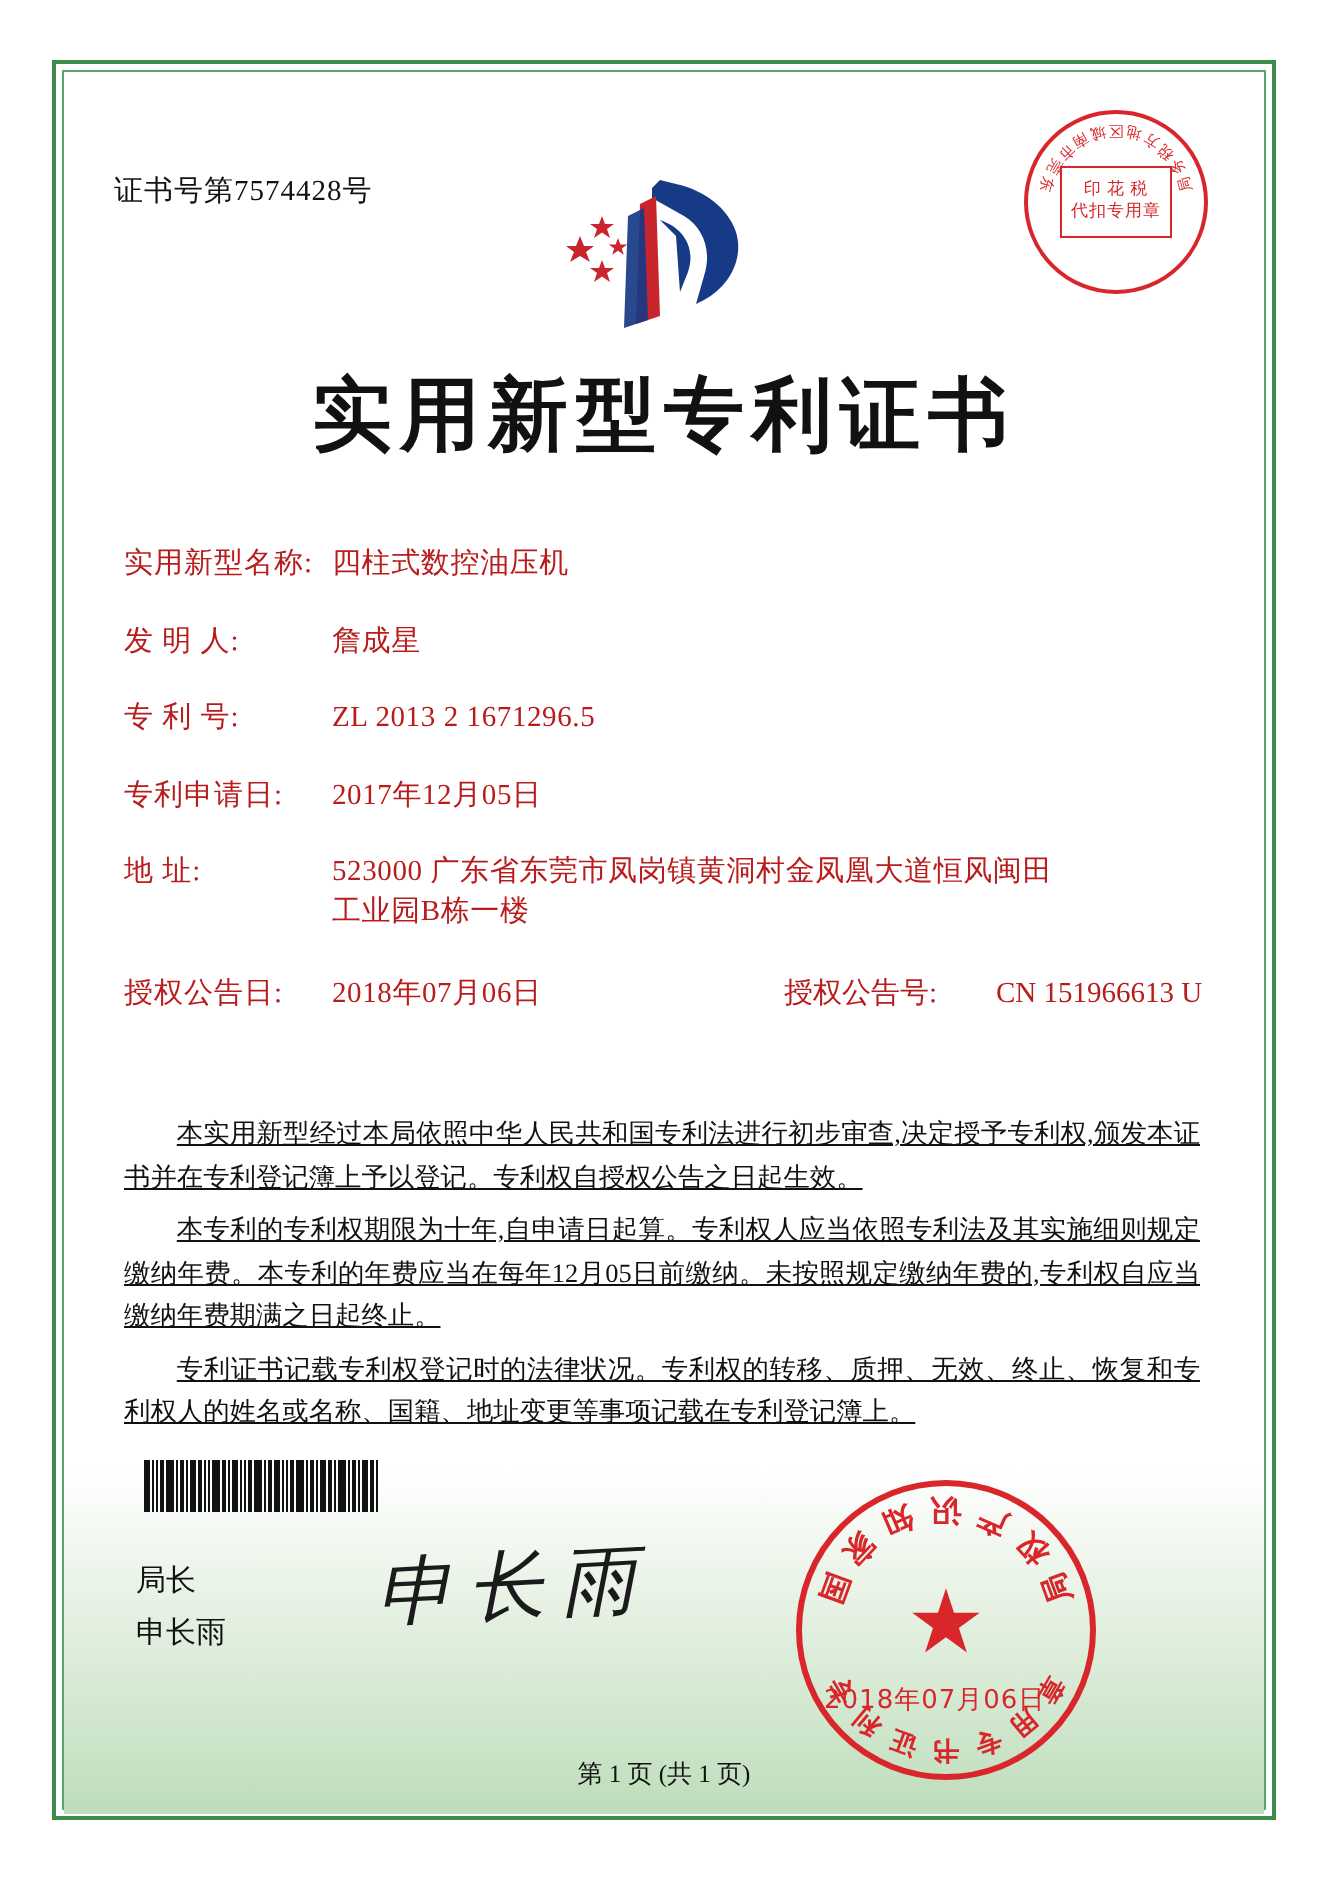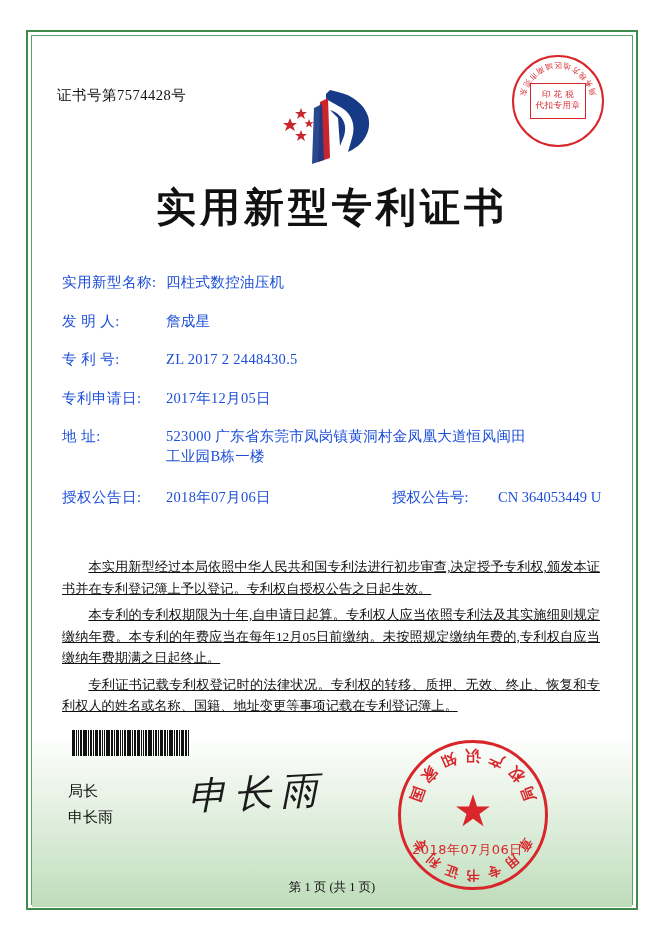--- a/index.html
+++ b/index.html
@@ -135,21 +135,21 @@
   .fields {
     position: absolute;
     left: 62px;
     top: 272px;
     width: 540px;
   }
   .field-row {
     position: relative;
     margin-bottom: 18.5px;
     font-size: 14.5px;
-    color: #1d4ed8;
+    color: #b91c1c;
     line-height: 20px;
     min-height: 20px;
   }
   .field-label {
     position: absolute;
     left: 0;
     top: 0;
     width: 96px;
     letter-spacing: 0.5px;
   }
@@ -344,36 +344,36 @@
       <div class="field-row">
         <span class="field-label">实用新型名称:</span>
         <span class="field-value">四柱式数控油压机</span>
       </div>
       <div class="field-row">
         <span class="field-label">发 明 人:</span>
         <span class="field-value">詹成星</span>
       </div>
       <div class="field-row">
         <span class="field-label">专 利 号:</span>
-        <span class="field-value">ZL 2017 2 2448430.5</span>
+        <span class="field-value">ZL 2013 2 1671296.5</span>
       </div>
       <div class="field-row">
         <span class="field-label">专利申请日:</span>
         <span class="field-value">2017年12月05日</span>
       </div>
       <div class="field-row two-line">
         <span class="field-label">地 址:</span>
         <span class="field-value">523000 广东省东莞市凤岗镇黄洞村金凤凰大道恒风闽田</span>
         <span class="field-value2">工业园B栋一楼</span>
       </div>
       <div class="field-row">
         <span class="field-label">授权公告日:</span>
         <span class="field-value">2018年07月06日</span>
         <span class="field-right-label">授权公告号:</span>
-        <span class="field-right-value">CN 364053449 U</span>
+        <span class="field-right-value">CN 151966613 U</span>
       </div>
     </div>
 
     <div class="paragraphs">
       <p>本实用新型经过本局依照中华人民共和国专利法进行初步审查,决定授予专利权,颁发本证书并在专利登记簿上予以登记。专利权自授权公告之日起生效。</p>
       <p>本专利的专利权期限为十年,自申请日起算。专利权人应当依照专利法及其实施细则规定缴纳年费。本专利的年费应当在每年12月05日前缴纳。未按照规定缴纳年费的,专利权自应当缴纳年费期满之日起终止。</p>
       <p>专利证书记载专利权登记时的法律状况。专利权的转移、质押、无效、终止、恢复和专利权人的姓名或名称、国籍、地址变更等事项记载在专利登记簿上。</p>
     </div>
 
     <div class="barcode" id="barcode"><i style="width: 3px;"></i><i style="width: 1px;"></i><i style="width: 1px;"></i><i style="width: 2px;"></i><i style="width: 4px;"></i><i style="width: 1px;"></i><i style="width: 2px;"></i><i style="width: 1px;"></i><i style="width: 3px;"></i><i style="width: 2px;"></i><i style="width: 1px;"></i><i style="width: 1px;"></i><i style="width: 4px;"></i><i style="width: 2px;"></i><i style="width: 1px;"></i><i style="width: 3px;"></i><i style="width: 1px;"></i><i style="width: 1px;"></i><i style="width: 2px;"></i><i style="width: 4px;"></i><i style="width: 1px;"></i><i style="width: 2px;"></i><i style="width: 3px;"></i><i style="width: 1px;"></i><i style="width: 1px;"></i><i style="width: 2px;"></i><i style="width: 4px;"></i><i style="width: 1px;"></i><i style="width: 2px;"></i><i style="width: 1px;"></i><i style="width: 3px;"></i><i style="width: 2px;"></i><i style="width: 1px;"></i><i style="width: 4px;"></i><i style="width: 1px;"></i><i style="width: 2px;"></i><i style="width: 1px;"></i><i style="width: 3px;"></i><i style="width: 2px;"></i><i style="width: 1px;"></i></div>

